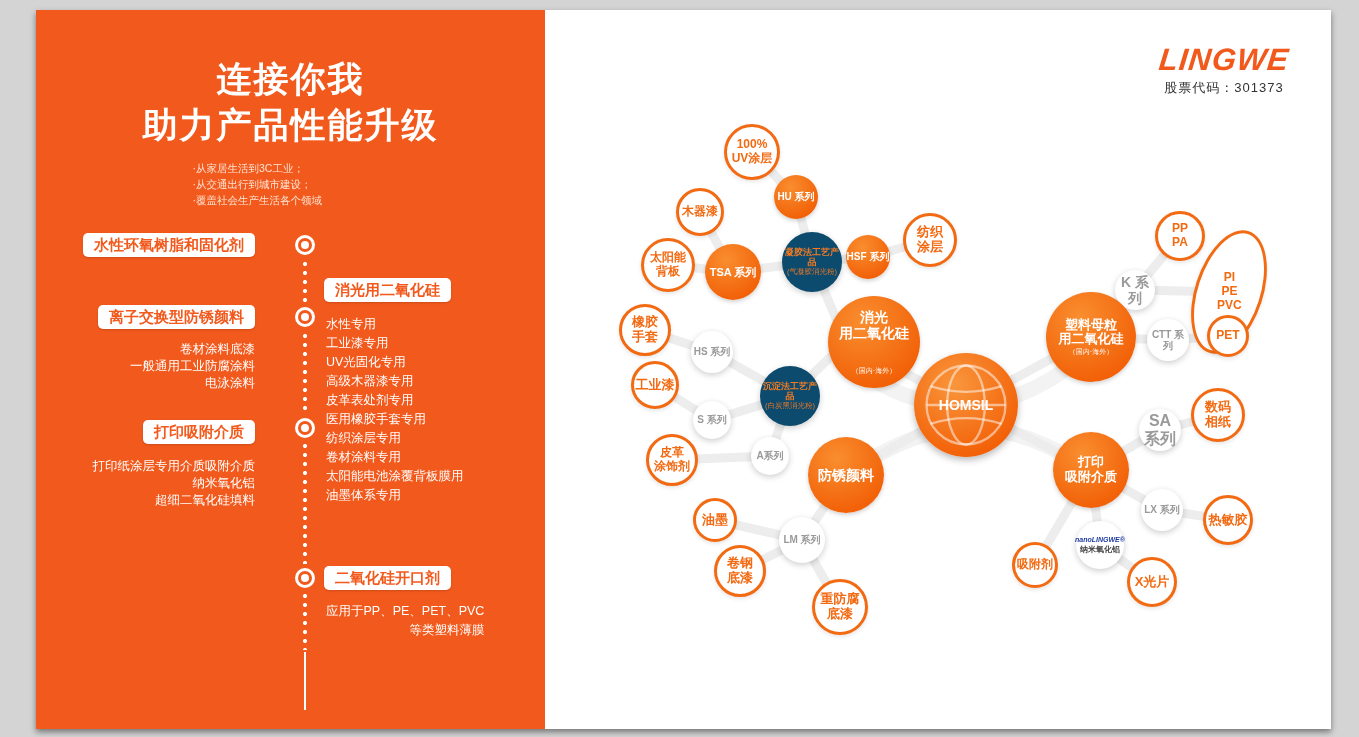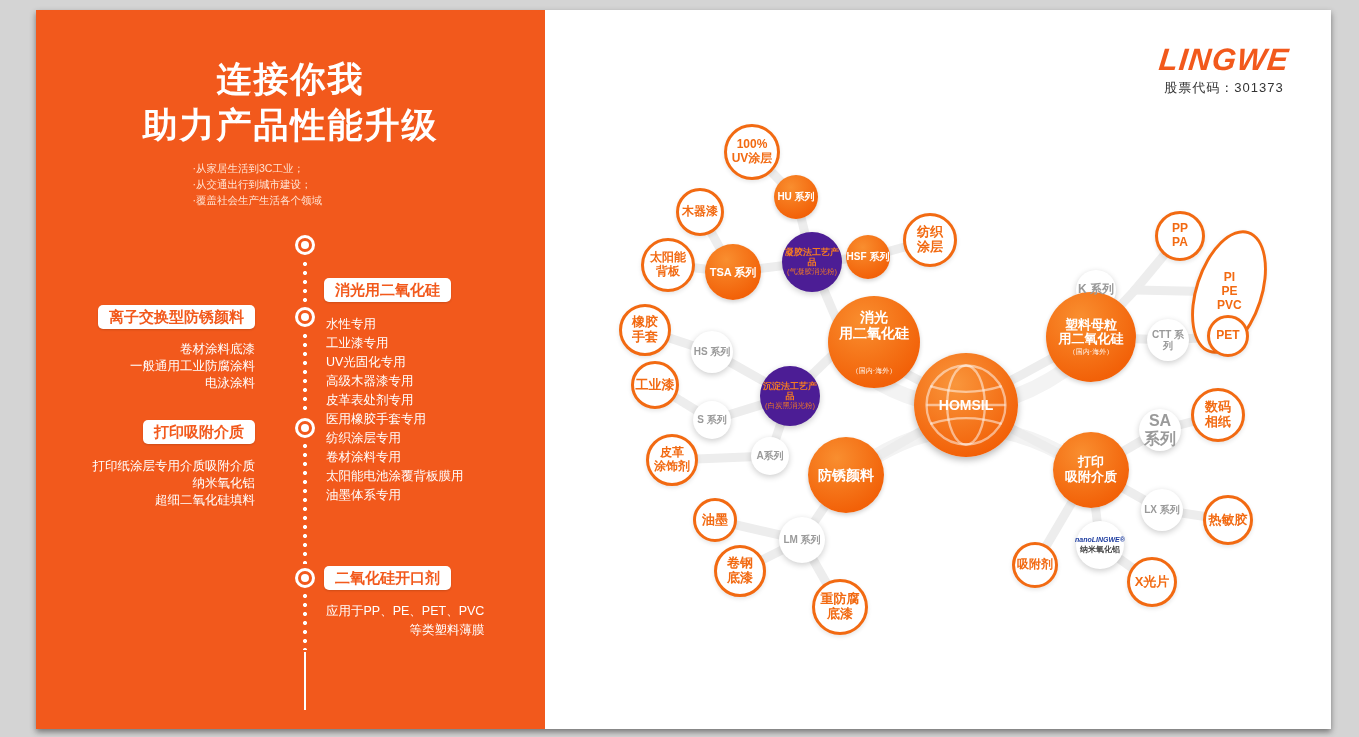--- a/index.html
+++ b/index.html
@@ -98,21 +98,21 @@
   .hub-globe{position:absolute;left:5px;top:5px;width:calc(100% - 10px);height:calc(100% - 10px)}
   .node.leaf{
     background:#fff;border:3px solid var(--node-orange);color:var(--node-orange);
     box-shadow:0 2px 4px rgba(0,0,0,.10);
   }
   .node.series{
     background:#fff;color:#9a9a9a;font-weight:700;
     box-shadow:0 2px 6px rgba(0,0,0,.20);
   }
   .node.process{
-    background:#4c1d95;color:#F57B22;
+    background:#0c4a6e;color:#F57B22;
     box-shadow:0 2px 6px rgba(0,0,0,.20);
   }
   .nsub{font-size:7px;font-weight:400;opacity:.95;line-height:1.3;position:relative;z-index:1}
   .process .nsub{font-size:7.5px;color:#F57B22}
   .nbrand{font-size:7px;color:#1D3C9F;font-style:italic;font-weight:800;line-height:1.2}
   .node .nbrand + .nlabel{color:#444;font-size:8px}
 </style>
 </head>
 <body>
 
@@ -132,20 +132,21 @@
     <div class="tl-dots d1"></div>
     <div class="tl-dots d2"></div>
     <div class="tl-dots d3"></div>
     <div class="tl-dots d4"></div>
     <div class="tl-solid"></div>
     <div class="tl-circle c1"></div>
     <div class="tl-circle c2"></div>
     <div class="tl-circle c3"></div>
     <div class="tl-circle c4"></div>
 
+    <div class="tl-box b1">水性环氧树脂和固化剂</div>
     <div class="tl-box b2">离子交换型防锈颜料</div>
     <div class="tl-box b3">消光用二氧化硅</div>
     <div class="tl-box b4">打印吸附介质</div>
     <div class="tl-box b5">二氧化硅开口剂</div>
 
     <div class="tl-items items-b2">
         <div class="tl-item">卷材涂料底漆</div>
         <div class="tl-item">一般通用工业防腐涂料</div>
         <div class="tl-item">电泳涂料</div>
       </div>
@@ -231,21 +232,21 @@
         </div>
         <div class="node series" style="left: 657px; top: 391px; width: 38px; height: 38px; font-size: 10px;">
           <span class="nlabel">S 系列</span>
         </div>
         <div class="node series" style="left: 715px; top: 427px; width: 38px; height: 38px; font-size: 10px;">
           <span class="nlabel">A系列</span>
         </div>
         <div class="node series" style="left: 743px; top: 507px; width: 46px; height: 46px; font-size: 10px;">
           <span class="nlabel">LM 系列</span>
         </div>
-        <div class="node series" style="left: 1040px; top: 260px; width: 40px; height: 40px; font-size: 12px;">
+        <div class="node series" style="left: 1079px; top: 260px; width: 40px; height: 40px; font-size: 14px;">
           <span class="nlabel">K 系列</span>
         </div>
         <div class="node series" style="left: 1111px; top: 309px; width: 42px; height: 42px; font-size: 10px;">
           <span class="nlabel">CTT 系列</span>
         </div>
         <div class="node series" style="left: 1103px; top: 399px; width: 42px; height: 42px; font-size: 16px;">
           <span class="nlabel">SA 系列</span>
         </div>
         <div class="node series" style="left: 1105px; top: 479px; width: 42px; height: 42px; font-size: 10px;">
           <span class="nlabel">LX 系列</span>

